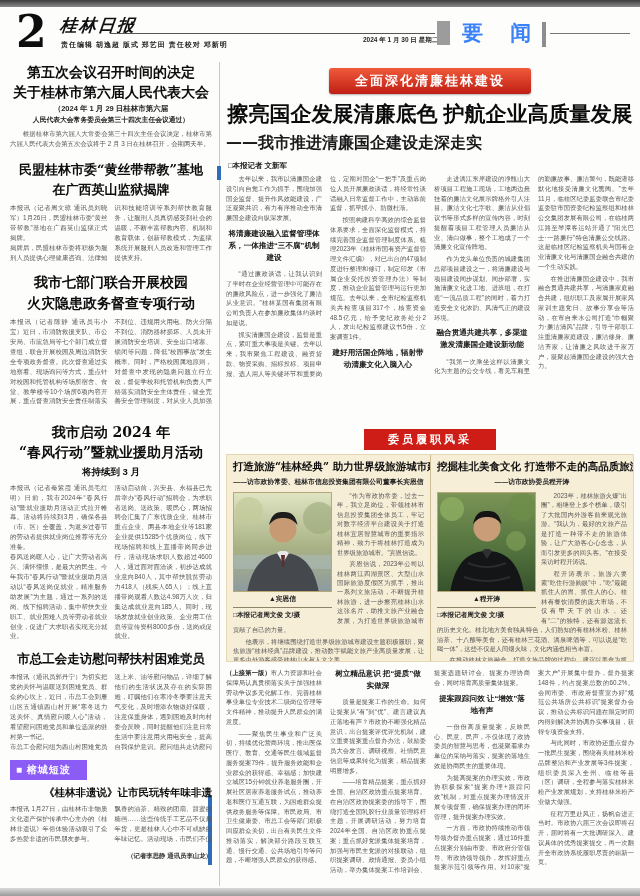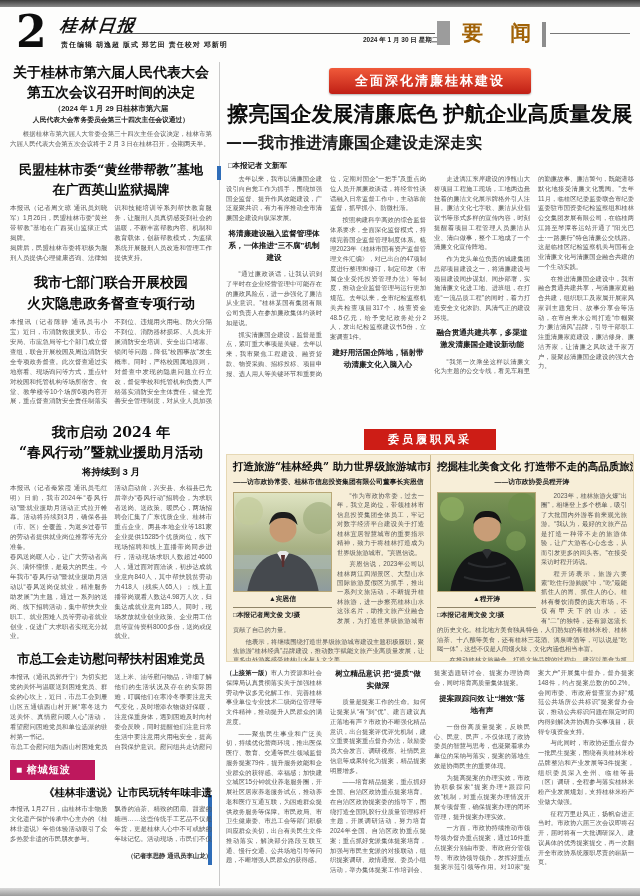--- a/index.html
+++ b/index.html
@@ -22,21 +22,21 @@
   .masthead { position:absolute; left:46px; top:4px; font-size:17px; font-weight:900;
     font-style:italic; letter-spacing:2px; color:#111; font-family:"DejaVu Serif",serif;
     transform:skewX(-6deg); }
   .staffline { position:absolute; left:47px; top:30px; font-size:7px; font-weight:bold;
     letter-spacing:1px; color:#222; white-space:nowrap; }
   .h-rule1 { position:absolute; left:96px; top:23px; width:325px; height:1px; background:#555; }
   .h-date { position:absolute; left:346px; top:26px; font-size:6.5px; font-weight:bold;
     color:#222; white-space:nowrap; background:#fdfdfc; padding:0 3px; }
   .h-graybox { position:absolute; left:423px; top:11px; width:13px; height:24px; background:#9c9c9c; }
   .h-section { position:absolute; left:448px; top:9px; font-size:21px; font-weight:900;
-    letter-spacing:10px; color:#a16207; font-family:"DejaVu Serif",serif; white-space:nowrap; }
+    letter-spacing:10px; color:#3b82f6; font-family:"DejaVu Serif",serif; white-space:nowrap; }
   .h-vbar { position:absolute; left:528px; top:12px; width:4px; height:25px; background:#8d8d8d; }
   .h-rule2 { position:absolute; left:536px; top:23px; width:80px; height:1px; background:#777; }
 
   
   .left-col { position:absolute; left:10px; top:62px; width:202px; height:826px; overflow:hidden; }
   .v-divider { position:absolute; left:219px; top:62px; width:1px; height:824px; background:#c9c9c9; }
   .blue-tick { position:absolute; left:217px; top:166px; width:4px; height:14px; background:#2f6db8; }
   .blue-bar  { position:absolute; left:208px; top:795px; width:4px; height:70px; background:#2f6db8; }
   .center-col { position:absolute; left:226px; top:62px; width:408px; height:826px; overflow:hidden; }
 
@@ -45,22 +45,22 @@
     color:#0d0d0d; white-space:nowrap; font-family:"DejaVu Serif",serif; }
   .t-md { font-size:13px; font-weight:900; text-align:center; line-height:1.5;
     color:#0d0d0d; white-space:nowrap; font-family:"DejaVu Serif",serif; }
   .dateline { font-size:7.5px; font-weight:bold; text-align:center; color:#222;
     line-height:1.6; margin-top:0; }
   .sub-center { font-size:9.5px; font-weight:bold; text-align:center; color:#111; margin-top:3px; }
   .body-sm { font-size:6.4px; line-height:1.55; color:#555; text-align:justify;
     white-space:pre-line; overflow:hidden; }
   .cols2 { column-count:2; column-gap:7px; }
   .art { margin-bottom:7px; }
-  .shortwave-tag { display:inline-block; background:#be185d; color:#fff; font-size:10px;
-    font-weight:bold; padding:3px 24px 3px 6px; letter-spacing:1px; }
+  .shortwave-tag { display:inline-block; background:#8b5cf6; color:#fff; font-size:10px;
+    font-weight:bold; padding:3px 16px 3px 6px; letter-spacing:1px; }
   .sw-title { font-size:10.5px; font-weight:900; text-align:right; margin:6px 0 4px;
     color:#0d0d0d; font-family:"DejaVu Serif",serif; white-space:nowrap; }
 
   
   .badge-wrap { text-align:center; margin-top:6px; }
   .badge { display:inline-block; background:linear-gradient(180deg,#f05a3a,#c01f15);
     color:#fff; font-size:13px; font-weight:bold; letter-spacing:2px;
     padding:4px 26px; border-radius:3px; box-shadow:0 1px 2px rgba(0,0,0,0.3); }
   .headline { margin-top:6px; font-size:21px; font-weight:900; text-align:center;
     color:#0b0b0b; white-space:nowrap; letter-spacing:0; }
@@ -122,22 +122,22 @@
     <div class="h-rule2"></div>
   </div>
 
   <div class="v-divider"></div>
   <div class="blue-tick"></div>
   <div class="blue-bar"></div>
 
   <div class="left-col">
 
     <div class="art">
+      <div class="t-lg">第五次会议召开时间的决定</div>
       <div class="t-lg">关于桂林市第六届人民代表大会</div>
-      <div class="t-lg">第五次会议召开时间的决定</div>
       <div class="dateline">（2024 年 1 月 29 日桂林市第六届</div>
       <div class="dateline" style="font-size:6.8px;">人民代表大会常务委员会第三十四次主任会议通过）</div>
       <div class="body-sm" style="height:24px; margin-top:4px; text-indent:2em;">根据桂林市第六届人大常委会第三十四次主任会议决定，桂林市第六届人民代表大会第五次会议将于 2 月 3 日在桂林召开，会期两天半。</div>
     </div>
 
     <div class="art">
       <div class="t-md">民盟桂林市委“黄丝带帮教”基地</div>
       <div class="t-md">在广西英山监狱揭牌</div>
       <div class="body-sm cols2" style="height:62px; margin-top:4px;">本报讯（记者周文琼 通讯员刘晓军）1月26日，民盟桂林市委“黄丝带帮教”基地在广西英山监狱正式揭牌。
 揭牌后，民盟桂林市委将积极为服刑人员提供心理健康咨询、法律知识和技能培训等系列帮扶教育服务，让服刑人员真切感受到社会的温暖，不断丰富帮教内容、机制和教育载体，创新帮教模式，为监狱系统开展服刑人员改造和管理工作提供支持。

